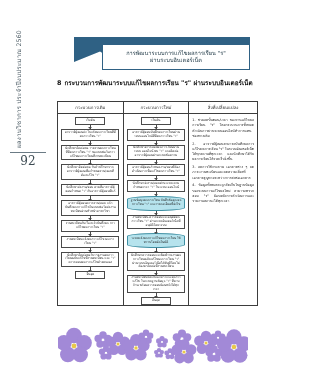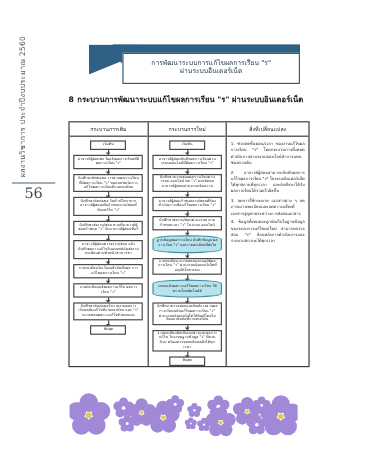--- a/index.html
+++ b/index.html
@@ -209,21 +209,21 @@
     left: 58px; top: 320px;
     width: 190px; height: 46px;
   }
 </style>
 </head>
 <body>
 
 <div id="sidebar">
   <div id="sidebar-vtext">ผลงานวิชาการ ประจำปีงบประมาณ 2560</div>
   <div id="page-rule"></div>
-  <div id="page-number">56</div>
+  <div id="page-number">92</div>
 </div>
 
 <div id="banner">
   <div id="ribbon-bar"></div>
   <div id="ribbon-tail"></div>
   <div id="banner-box">
     <div>การพัฒนาระบบการแก้ไขผลการเรียน "ร"</div>
     <div>ผ่านระบบอินเตอร์เน็ต</div>
   </div>
 </div>

